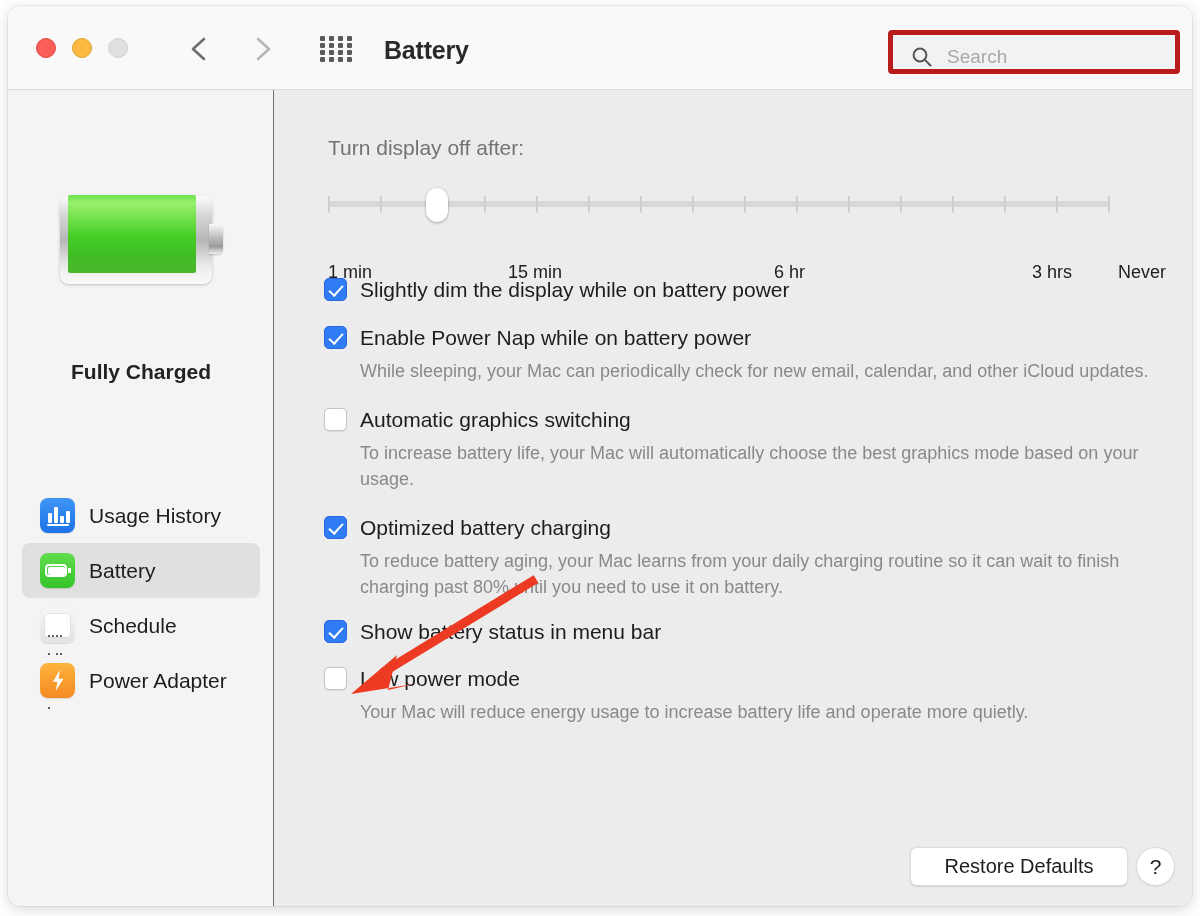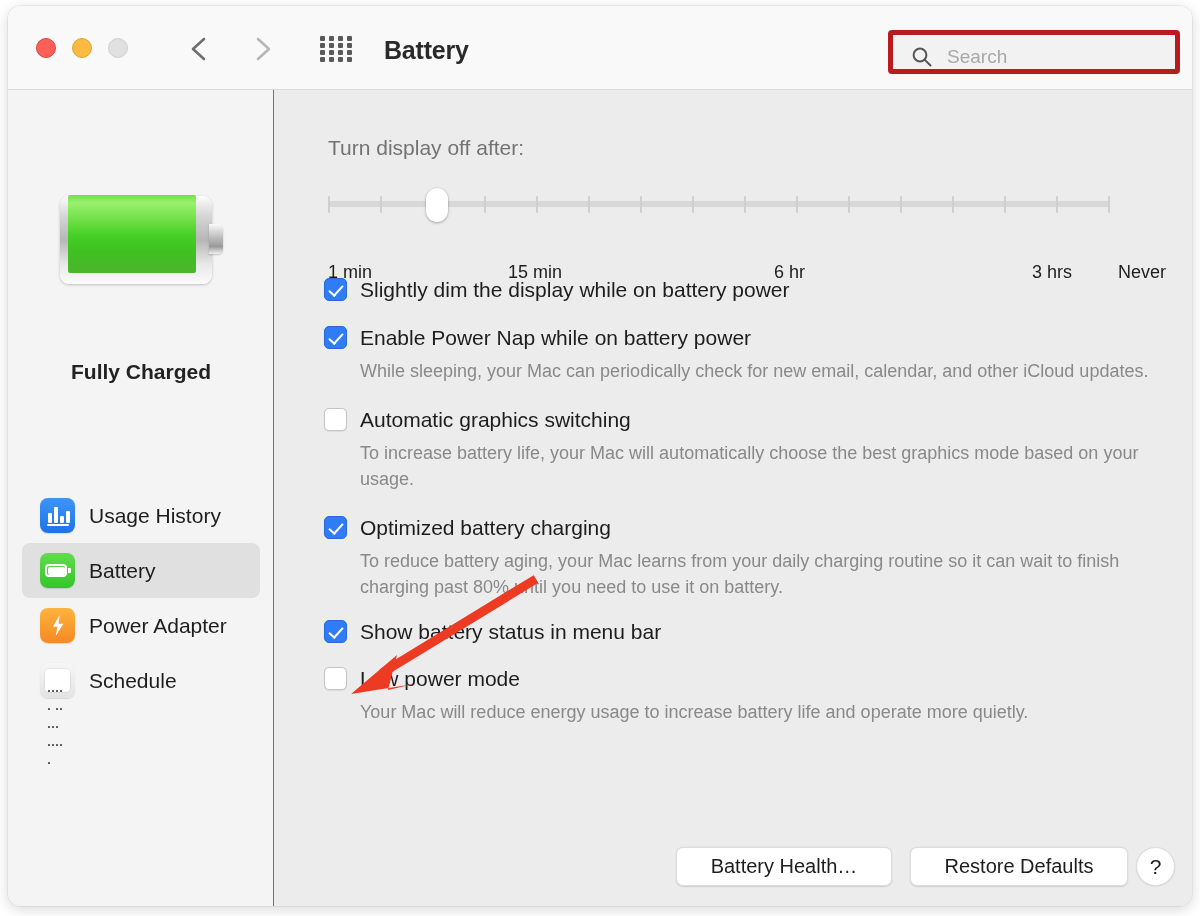--- a/index.html
+++ b/index.html
@@ -478,36 +478,36 @@
       <div class="side-item selected">
         <span class="side-icon ic-battery">
           <i class="shell"></i>
             <i class="inner"></i>
             <i class="tip"></i>
         </span>
         <span class="side-label">Battery</span>
       </div>
 
       <div class="side-item">
-        <span class="side-icon ic-power">
-          <i class="bolt"></i>
-        </span>
-        <span class="side-label">Power Adapter</span>
-      </div>
-
-      <div class="side-item">
         <span class="side-icon ic-schedule">
           <span class="cal"><span class="top"></span></span>
           <span class="dots">
             <i></i><i></i><i></i><i></i><i></i>
             <i></i><i></i><i></i><i></i><i></i>
             <i></i><i></i><i></i><i></i><i></i>
           </span>
         </span>
         <span class="side-label">Schedule</span>
+      </div>
+
+      <div class="side-item">
+        <span class="side-icon ic-power">
+          <i class="bolt"></i>
+        </span>
+        <span class="side-label">Power Adapter</span>
       </div>
 
     </div>
   </div>
 
   <div id="content">
 
     <div id="slider-label">Turn display off after:</div>
 
     <div id="slider">
@@ -570,21 +570,20 @@
       </div>
 
       <div class="opt-row" style="margin-top:19px;">
         <span class="cbx off"></span>
         <span class="opt-title">Low power mode</span>
       </div>
       <div class="opt-desc">Your Mac will reduce energy usage to increase battery life and operate more quietly.</div>
 
     </div>
 
-    <div class="btn" id="btn-health">Battery Health…</div>
     <div class="btn" id="btn-restore">Restore Defaults</div>
     <div class="btn" id="btn-help">?</div>
 
   </div>
 </div>
 
 <svg id="arrow-overlay" viewBox="0 0 1200 916">
   <g>
     <line x1="536" y1="579" x2="382" y2="673" stroke="#ed3a22" stroke-width="9" stroke-linecap="butt"></line>
     <polygon points="351,694 397,655 388,690 414,684" fill="#ed3a22"></polygon>

